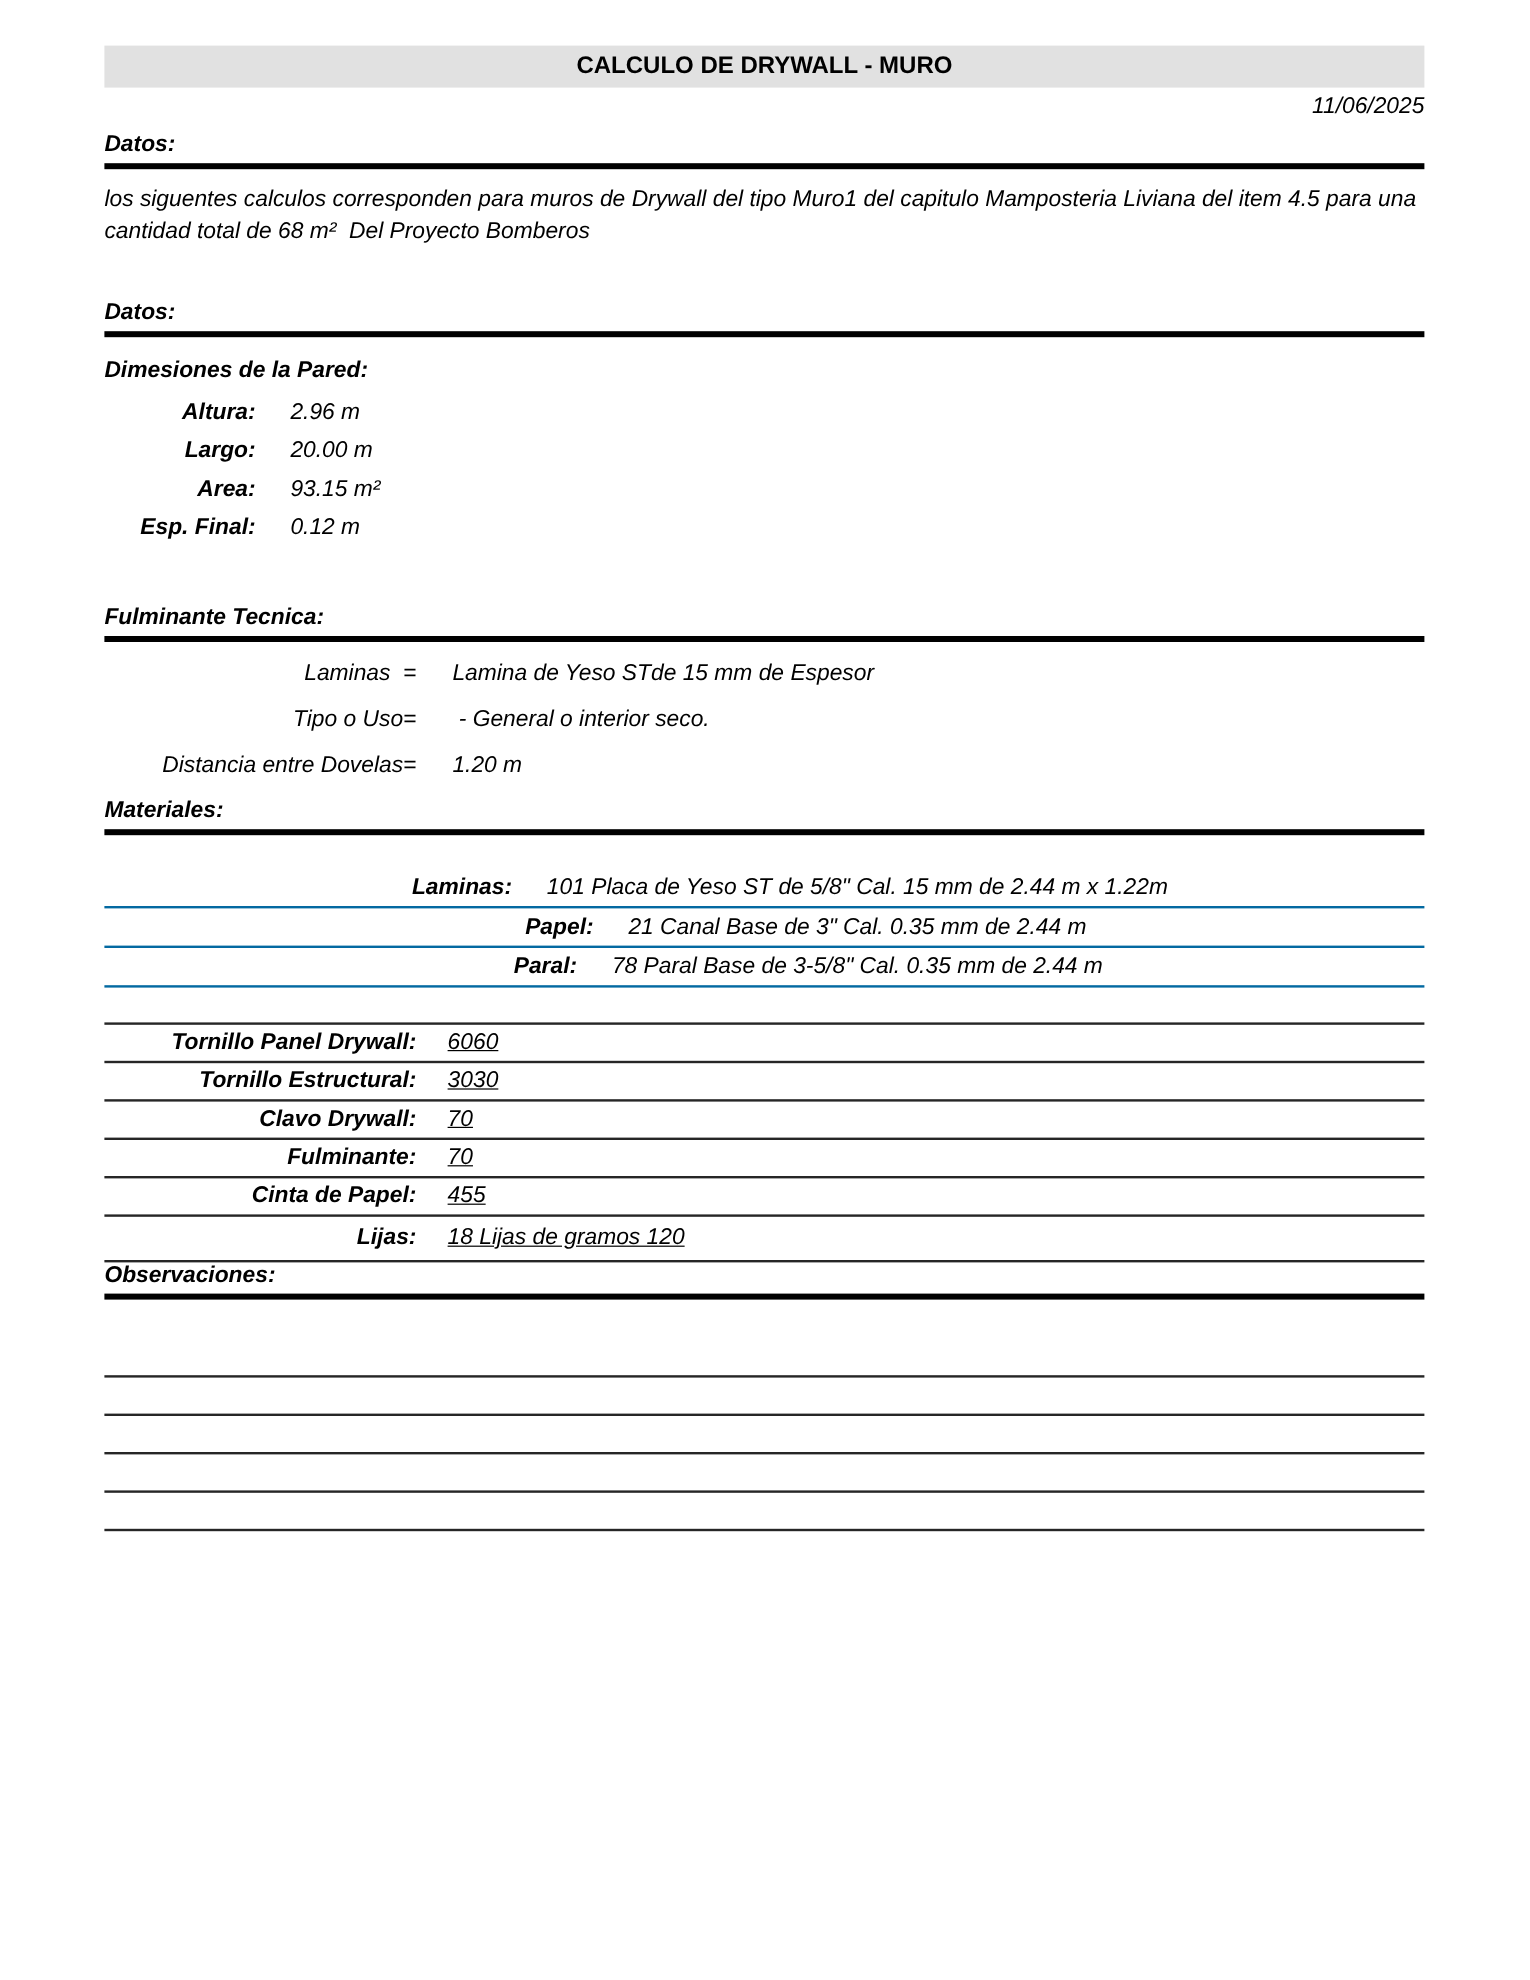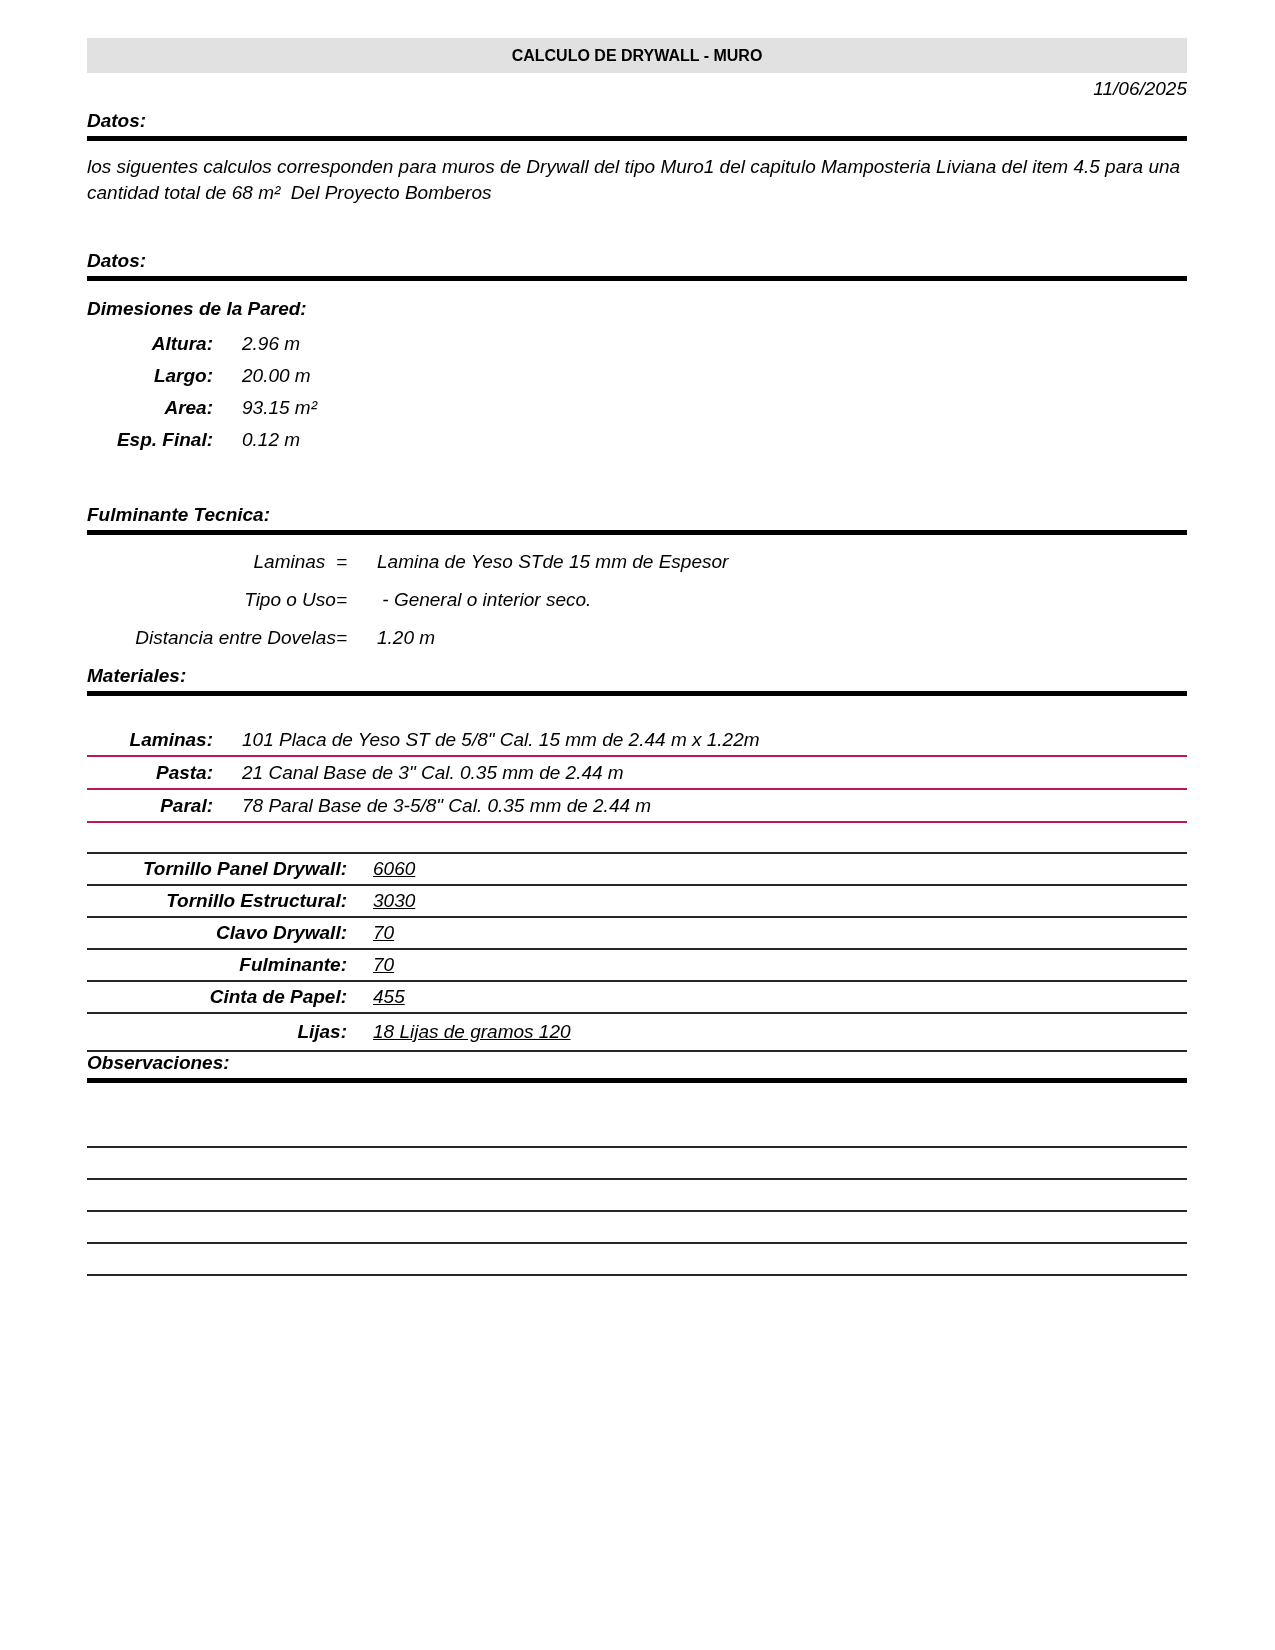--- a/index.html
+++ b/index.html
@@ -4,21 +4,21 @@
 <style>
   html,body{margin:0;padding:0;background:#ffffff;}
   .page{
     width:1275px;height:1650px;background:#ffffff;position:relative;
     font-family:"Liberation Sans","DejaVu Sans",sans-serif;
     font-style:italic;font-size:19px;color:#000;overflow:hidden;
   }
   .content{position:absolute;left:87px;top:0;width:1100px;}
   .banner{
     margin-top:38px;height:35px;line-height:35px;background:#e1e1e1;
-    text-align:center;font-weight:bold;font-style:normal;font-size:16px;
+    text-align:center;font-weight:bold;font-style:normal;font-size:20px;
   }
   .date-row{margin-top:3px;height:26px;line-height:26px;text-align:right;}
   .sec-heading{
     font-weight:bold;line-height:22px;padding-bottom:4px;
     border-bottom:5px solid #000;
   }
   .mt-datos1{margin-top:8px;}
   .mt-datos2{margin-top:44px;}
   .mt-info{margin-top:48px;}
   .mt-mat{margin-top:8px;}
@@ -33,21 +33,21 @@
   .dims .kv{height:32px;line-height:32px;}
   .dims .label{width:126px;}
   .dims .value{padding-left:29px;}
   
   .info{margin-top:8px;}
   .info .kv{height:38px;line-height:38px;}
   .info .label{width:260px;font-weight:normal;}
   .info .value{padding-left:30px;}
   
   .mat-main{margin-top:28px;}
-  .mat-main .kv{height:31px;line-height:31px;border-bottom:2px solid #be185d;}
+  .mat-main .kv{height:31px;line-height:31px;border-bottom:2px solid #0369a1;justify-content:center;}
   .mat-main .label{width:126px;}
   .mat-main .value{padding-left:29px;}
   .blank-row{height:29px;border-bottom:2px solid #262626;}
   
   .mat-detail .kv{height:30px;line-height:30px;border-bottom:2px solid #262626;}
   .mat-detail .kv.tall{height:36px;line-height:36px;}
   .mat-detail .label{width:260px;}
   .mat-detail .value{padding-left:26px;text-decoration:underline;}
   
   .obs-line{border-bottom:2px solid #262626;height:30px;}
@@ -112,21 +112,21 @@
     </div>
 
     <div class="sec-heading mt-mat">Materiales:</div>
 
     <div class="mat-main">
       <div class="kv">
         <span class="label">Laminas:</span>
         <span class="value">101 Placa de Yeso ST de 5/8" Cal. 15 mm de 2.44 m x 1.22m</span>
       </div>
       <div class="kv">
-        <span class="label">Pasta:</span>
+        <span class="label">Papel:</span>
         <span class="value">21 Canal Base de 3" Cal. 0.35 mm de 2.44 m</span>
       </div>
       <div class="kv">
         <span class="label">Paral:</span>
         <span class="value">78 Paral Base de 3-5/8" Cal. 0.35 mm de 2.44 m</span>
       </div>
     </div>
 
     <div class="blank-row"></div>
 

